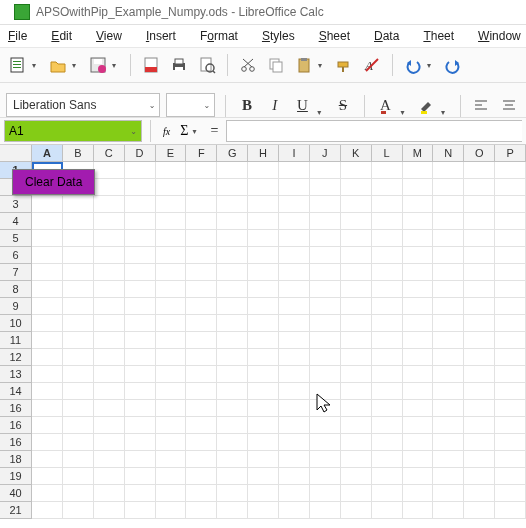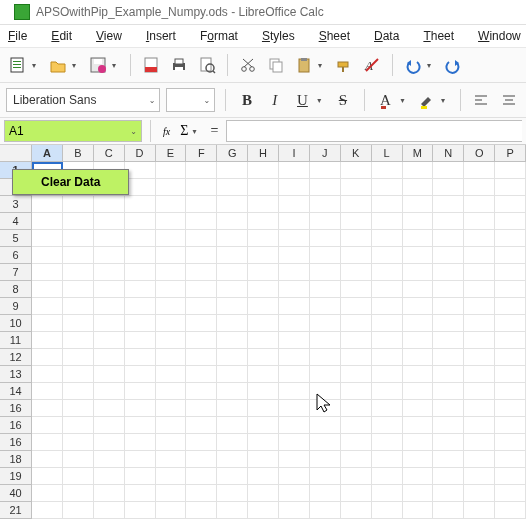--- a/index.html
+++ b/index.html
@@ -77,21 +77,21 @@
   .sep {
     width: 1px; height: 22px;
     background: #d0d0d0;
     margin: 0 4px;
   }
   .toolbar svg { display:block; }
   
   .fmtbar {
     height: 34px;
     display: flex;
-    align-items: center;
+    align-items: flex-end;
     padding: 0 6px;
     gap: 6px;
     border-bottom: 1px solid #e0e0e0;
     background: #fafafa;
   }
   .combo {
     height: 22px;
     border: 1px solid #bfbfbf;
     background: #ffffff;
     display: flex;
@@ -132,21 +132,21 @@
     display: flex;
     align-items: center;
     padding: 0 4px;
     gap: 4px;
     border-bottom: 1px solid #cfcfcf;
     background: #fafafa;
   }
   .cellref {
     width: 128px; height: 20px;
     border: 1px solid #bfbfbf;
-    background: #bef264;
+    background: #84cc16;
     display:flex; align-items:center;
     padding:0 4px;
     font-size:12px;
   }
   .cellref .arrow { margin-left:auto; font-size:8px; color:#555;}
   .fx { font-style: italic; font-family: serif; font-size:10px; padding:0 4px;}
   .sigma { font-family: serif; font-size:14px; padding:0 2px;}
   .eq { font-family: serif; font-size:14px; padding:0 4px;}
   .formula-input {
     flex:1;
@@ -229,28 +229,27 @@
     border-bottom:1px solid #e2e2e2;
   }
   .cell.sel {
     outline:2px solid #2a6ecc;
     outline-offset:-2px;
     background:#ffffff;
   }
   
   .formbtn {
     position:absolute;
-    background:#bef264;
+    background:#a21caf;
     border:1px solid #7a7a7a;
-    padding:5px 28px;
+    padding:5px 12px;
     font-size:12px;
     box-shadow:2px 2px 3px rgba(0,0,0,.25);
     cursor:default;
     white-space:nowrap;
-    font-weight:bold;
   }
   
   .cursor {
     position:absolute;
     font-size:18px;
     color:#111;
     left:315px; top:247px;
     pointer-events:none;
   }
 </style>

